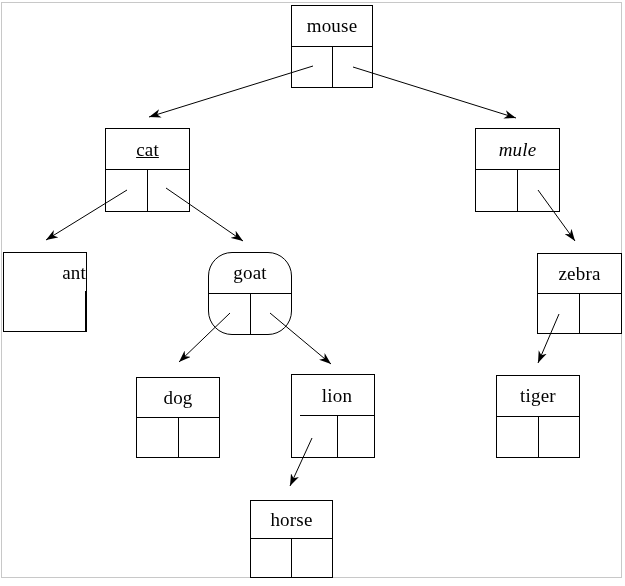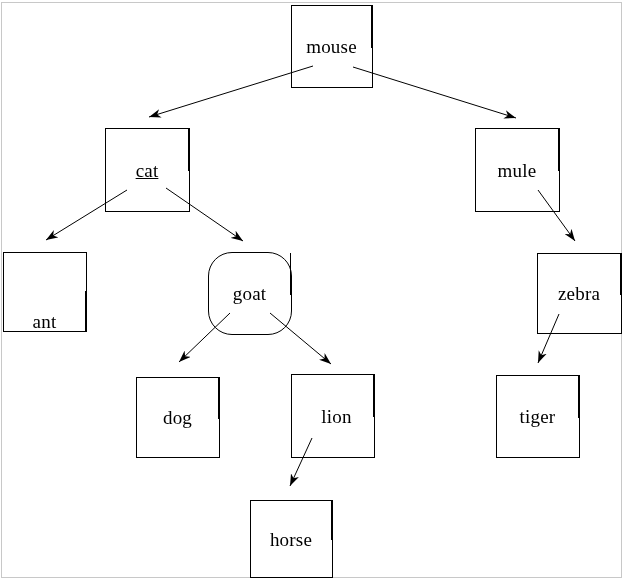--- a/index.html
+++ b/index.html
@@ -23,21 +23,21 @@
     height: 574px;
     border: 1px solid #c8c8c8;
     background: #ffffff;
   }
   .node {
     position: absolute;
     box-sizing: border-box;
     border: 1px solid #000000;
     background: #ffffff;
     display: flex;
-    flex-direction: row;
+    flex-direction: column;
     z-index: 1;
   }
   .node-label {
     flex: 1 1 auto;
     display: flex;
     align-items: center;
     justify-content: center;
     font-size: 19px;
     color: #000000;
     line-height: 1;
@@ -91,21 +91,21 @@
           <div class="ptr-cell pr"></div>
         </div>
       </div>
       <div class="node" style="left: 105px; top: 128px; width: 85px; height: 84px; text-decoration: underline;">
         <div class="node-label">cat</div>
         <div class="ptr-row">
           <div class="ptr-cell pl"></div>
           <div class="ptr-cell pr"></div>
         </div>
       </div>
-      <div class="node" style="left: 475px; top: 128px; width: 85px; height: 84px;">
+      <div class="node" style="left: 475px; top: 128px; width: 85px; height: 84px; font-style: italic;">
         <div class="node-label">mule</div>
         <div class="ptr-row">
           <div class="ptr-cell pl"></div>
           <div class="ptr-cell pr"></div>
         </div>
       </div>
       <div class="node" style="left: 3px; top: 252px; width: 84px; height: 80px; align-items: flex-end;">
         <div class="node-label">ant</div>
         <div class="ptr-row">
           <div class="ptr-cell pl"></div>

